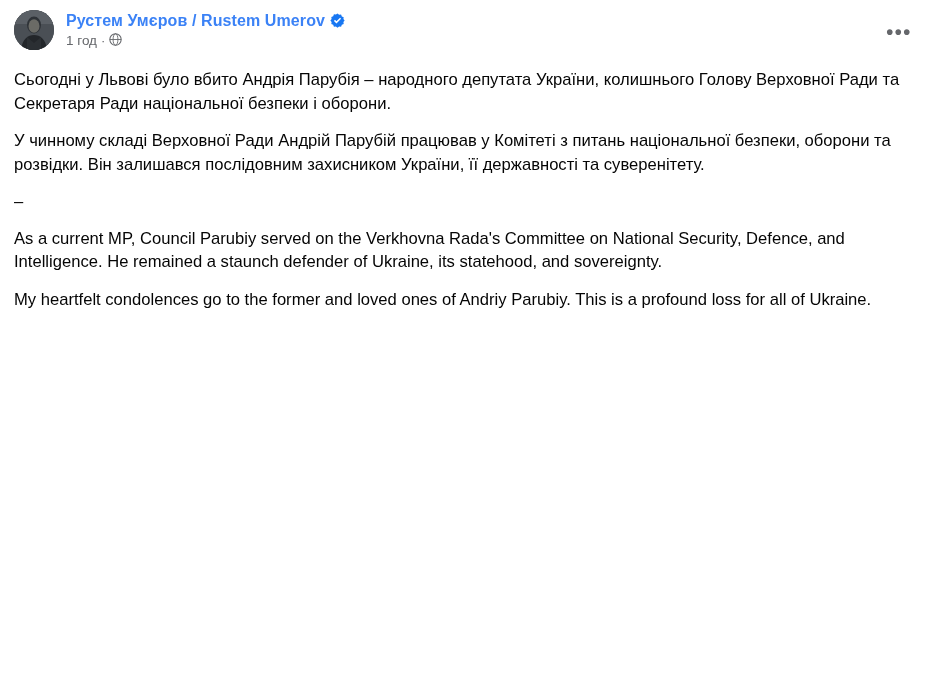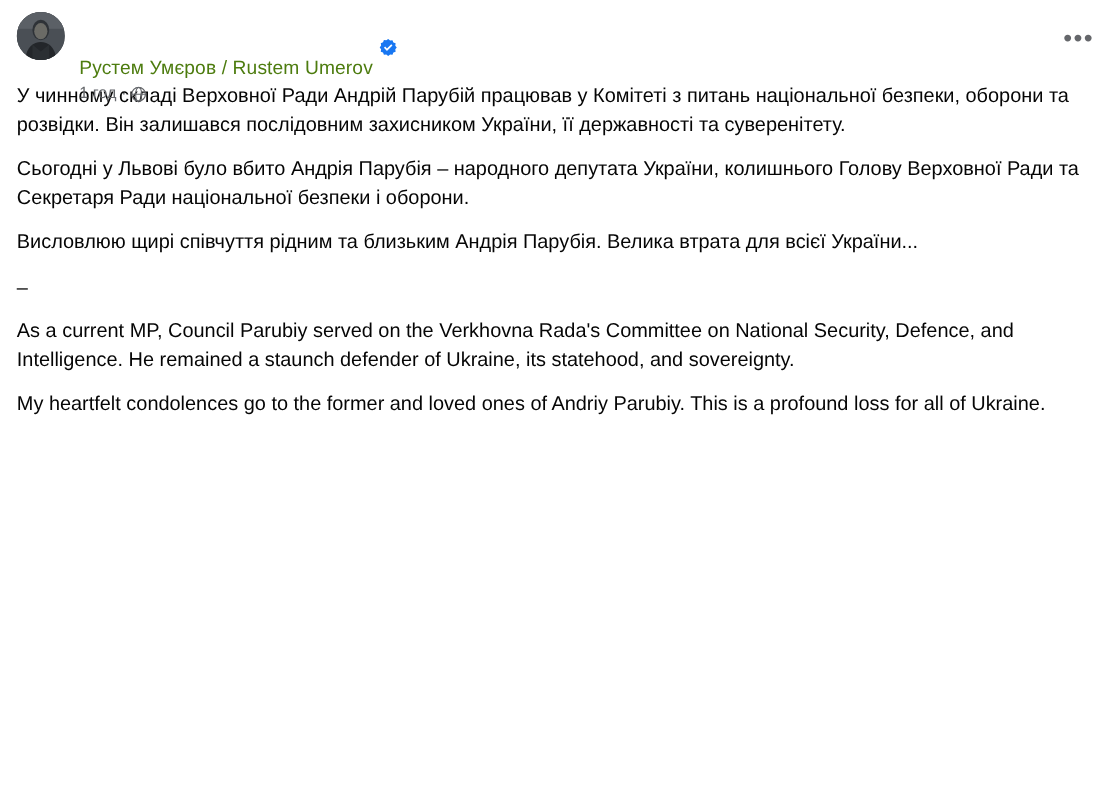--- a/index.html
+++ b/index.html
@@ -42,33 +42,32 @@
     justify-content: center;
     padding-top: 1px;
   }
   .name-row {
     display: flex;
     align-items: center;
     line-height: 19px;
   }
   .author-name {
     font-size: 16px;
-    font-weight: normal;
-    color: #4d7c0f;
+    font-weight: bold;
+    color: #3b82f6;
     letter-spacing: 0.1px;
-    margin-top: 37px;
   }
   .verified-badge {
     margin-left: 5px;
     display: inline-flex;
     align-items: center;
   }
   .meta-row {
     display: flex;
-    align-items: flex-end;
+    align-items: flex-start;
     margin-top: 3px;
     color: #65676b;
     font-size: 13.5px;
   }
   .meta-dot {
     margin: 0 4px;
     color: #65676b;
     font-size: 13px;
   }
   .globe-icon {
@@ -147,21 +146,20 @@
         </span>
       </div>
     </div>
 
     <div class="more-button">
       <span class="dots">•••</span>
     </div>
   </div>
 
   <div class="post-body">
+    <p>Сьогодні у Львові було вбито Андрія Парубія – народного депутата України, колишнього Голову Верховної Ради та Секретаря Ради національної безпеки і оборони.</p>
     <p>У чинному складі Верховної Ради Андрій Парубій працював у Комітеті з питань національної безпеки, оборони та розвідки. Він залишався послідовним захисником України, її державності та суверенітету.</p>
-    <p>Сьогодні у Львові було вбито Андрія Парубія – народного депутата України, колишнього Голову Верховної Ради та Секретаря Ради національної безпеки і оборони.</p>
-    <p>Висловлюю щирі співчуття рідним та близьким Андрія Парубія. Велика втрата для всієї України...</p>
     <p class="sep">–</p>
     <p>As a current MP, Council Parubiy served on the Verkhovna Rada's Committee on National Security, Defence, and Intelligence. He remained a staunch defender of Ukraine, its statehood, and sovereignty.</p>
     <p>My heartfelt condolences go to the former and loved ones of Andriy Parubiy. This is a profound loss for all of Ukraine.</p>
   </div>
 
 </div>
 
 </body></html>

